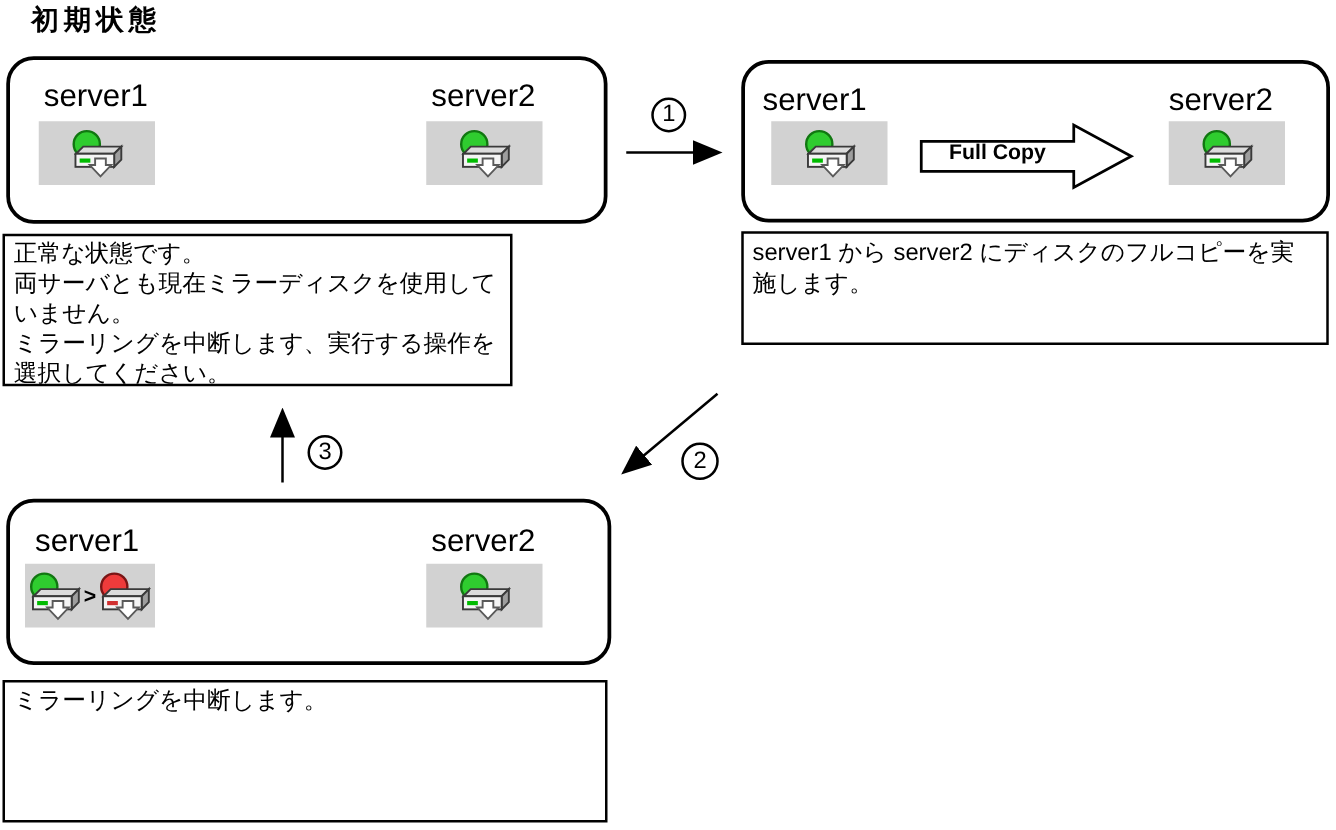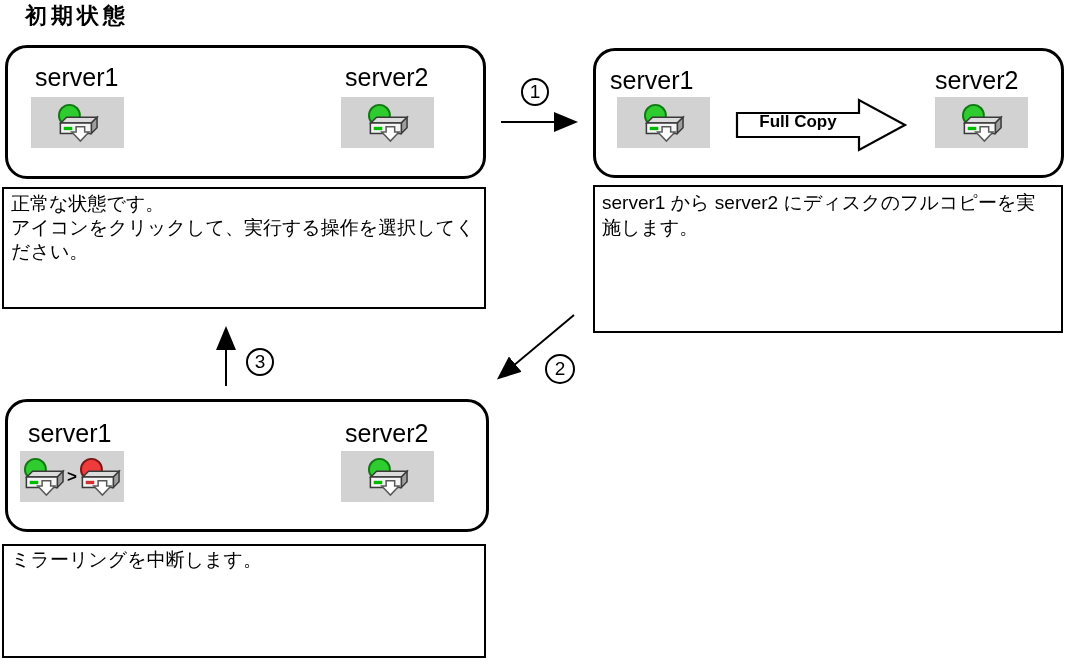--- a/index.html
+++ b/index.html
@@ -67,24 +67,25 @@
         <circle cx="14" cy="13" r="11" fill="#2fcc2f" stroke="#117711" stroke-width="2"></circle>
         <polygon points="5,21 11,15 43,15 37,21" fill="#dcdcdc" stroke="#3a3a3a" stroke-width="1.6"></polygon>
         <polygon points="37,21 43,15 43,26 37,32" fill="#9e9e9e" stroke="#3a3a3a" stroke-width="1.6"></polygon>
         <rect x="4.5" y="21" width="32.5" height="11" fill="#f4f4f4" stroke="#3a3a3a" stroke-width="1.6"></rect>
         <rect x="8" y="25" width="9" height="3.5" fill="#00bb00"></rect>
         <polygon points="21,25 30,25 30,30.5 34.5,30.5 25.5,40 16.5,30.5 21,30.5" fill="#ffffff" stroke="#5a5a5a" stroke-width="1.6"></polygon>
       </svg>
     </div>
   </div>
 
-  <div class="text-box" style="left:2px; top:187px; width:484px; height:122px;">
+  <div class="text-box" style="left:2px; top:187px; width:408px; height:122px;">
     <div class="inner">
       <div>正常な状態です。</div>
-      <div>アイコンをクリックして、実行する操作を選択してください。</div>
+      <div>両サーバとも現在ミラーディスクを使用していません。</div>
+      <div>ミラーリングを中断します、実行する操作を選択してください。</div>
     </div>
   </div>
 
   <div class="step-badge" style="left:521px; top:78px; width:28px; height:28px;">1</div>
   <svg class="arrow-svg" style="left:498px; top:112px;" width="90" height="20">
     <defs>
       <marker id="ah1" markerWidth="12" markerHeight="10" refX="10" refY="5" orient="auto">
         <polygon points="0,0 12,5 0,10" fill="#000"></polygon>
       </marker>
     </defs>
@@ -114,21 +115,21 @@
         <circle cx="14" cy="13" r="11" fill="#2fcc2f" stroke="#117711" stroke-width="2"></circle>
         <polygon points="5,21 11,15 43,15 37,21" fill="#dcdcdc" stroke="#3a3a3a" stroke-width="1.6"></polygon>
         <polygon points="37,21 43,15 43,26 37,32" fill="#9e9e9e" stroke="#3a3a3a" stroke-width="1.6"></polygon>
         <rect x="4.5" y="21" width="32.5" height="11" fill="#f4f4f4" stroke="#3a3a3a" stroke-width="1.6"></rect>
         <rect x="8" y="25" width="9" height="3.5" fill="#00bb00"></rect>
         <polygon points="21,25 30,25 30,30.5 34.5,30.5 25.5,40 16.5,30.5 21,30.5" fill="#ffffff" stroke="#5a5a5a" stroke-width="1.6"></polygon>
       </svg>
     </div>
   </div>
 
-  <div class="text-box" style="left:593px; top:185px; width:470px; height:148px;">
+  <div class="text-box" style="left:593px; top:185px; width:470px; height:91px;">
     <div class="inner" style="line-height:25px;">
       <span>server1</span><span> から </span><span>server2</span><span> にディスクのフルコピーを実施します。</span>
     </div>
   </div>
 
   <svg class="arrow-svg" style="left:486px; top:310px;" width="94" height="80">
     <defs>
       <marker id="ah2" markerWidth="12" markerHeight="10" refX="10" refY="5" orient="auto">
         <polygon points="0,0 12,5 0,10" fill="#000"></polygon>
       </marker>

